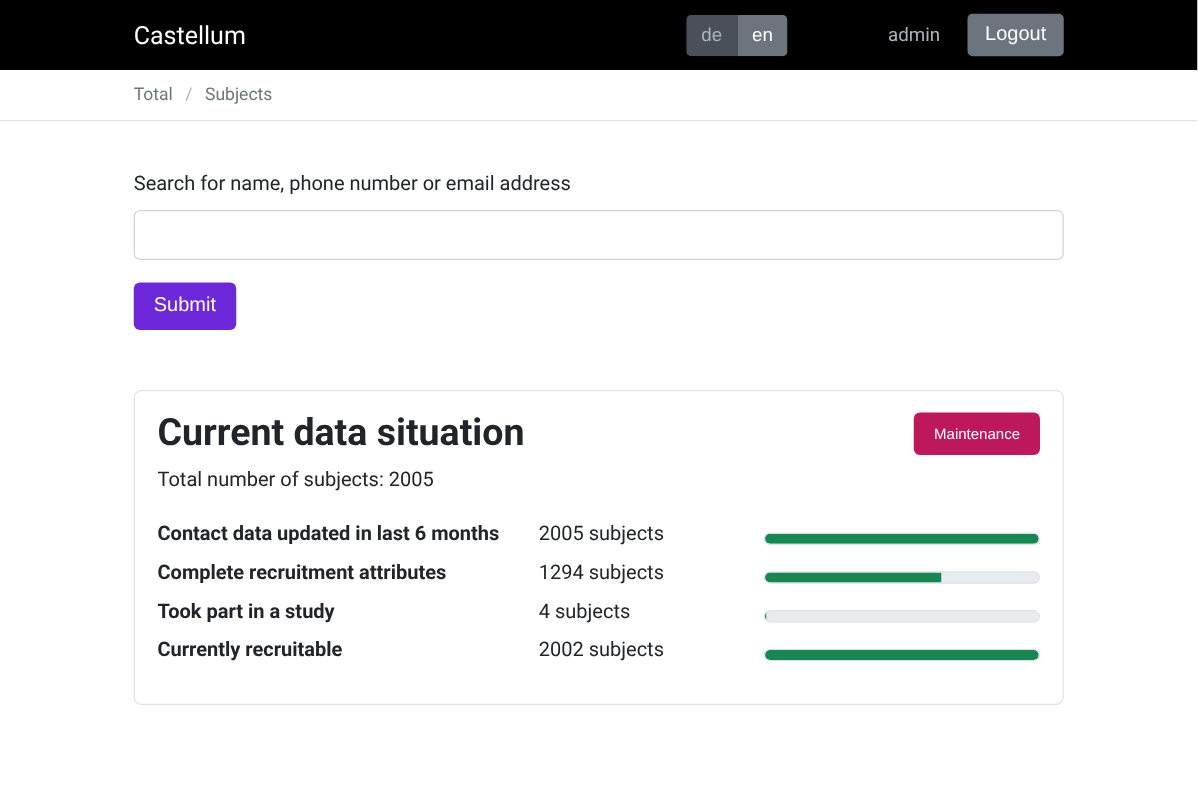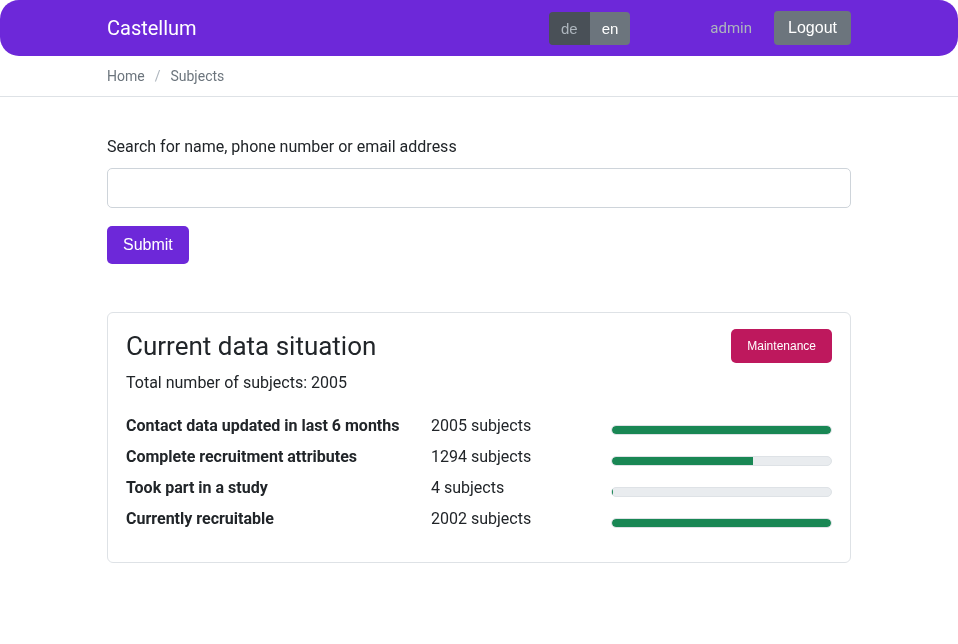--- a/index.html
+++ b/index.html
@@ -7,26 +7,25 @@
       margin: 0;
       padding: 0;
     }
     body {
       font-family: -apple-system, BlinkMacSystemFont, "Segoe UI", Roboto, "Helvetica Neue", Arial, sans-serif;
       font-size: 16px;
       color: #212529;
       background: #fff;
     }
     .navbar {
-      background: #6d28d9;
+      background: #000000;
       height: 56px;
       display: flex;
       align-items: center;
       padding: 0;
-      border-radius: 19px;
     }
     .navbar-container {
       width: 958px;
       max-width: 958px;
       margin: 0 auto;
       padding: 0 107px;
       display: flex;
       align-items: center;
       justify-content: space-between;
     }
@@ -129,22 +128,22 @@
       border-radius: 6px;
       padding: 16px 18px 28px 18px;
     }
     .card-header-row {
       display: flex;
       align-items: center;
       justify-content: space-between;
       margin-bottom: 10px;
     }
     .card-title {
-      font-size: 26px;
-      font-weight: 400;
+      font-size: 30px;
+      font-weight: 700;
     }
     .maintenance-btn {
       background: #be185d;
       color: #fff;
       border: none;
       padding: 10px 16px;
       font-size: 12px;
       border-radius: 5px;
       cursor: pointer;
     }
@@ -200,21 +199,21 @@
         <button class="lang-btn">en</button>
       </div>
       <span class="user-label">admin</span>
       <button class="logout-btn">Logout</button>
     </div>
   </div>
 </div>
 
 <div class="breadcrumb-bar">
   <div class="breadcrumb-container">
-    <span class="breadcrumb-item">Home</span>
+    <span class="breadcrumb-item">Total</span>
     <span class="breadcrumb-sep">/</span>
     <span class="breadcrumb-item">Subjects</span>
   </div>
 </div>
 
 <div class="main-container">
   <label class="search-label">Search for name, phone number or email address</label>
   <input type="text" class="search-input" style="">
   <button class="submit-btn">Submit</button>
 

